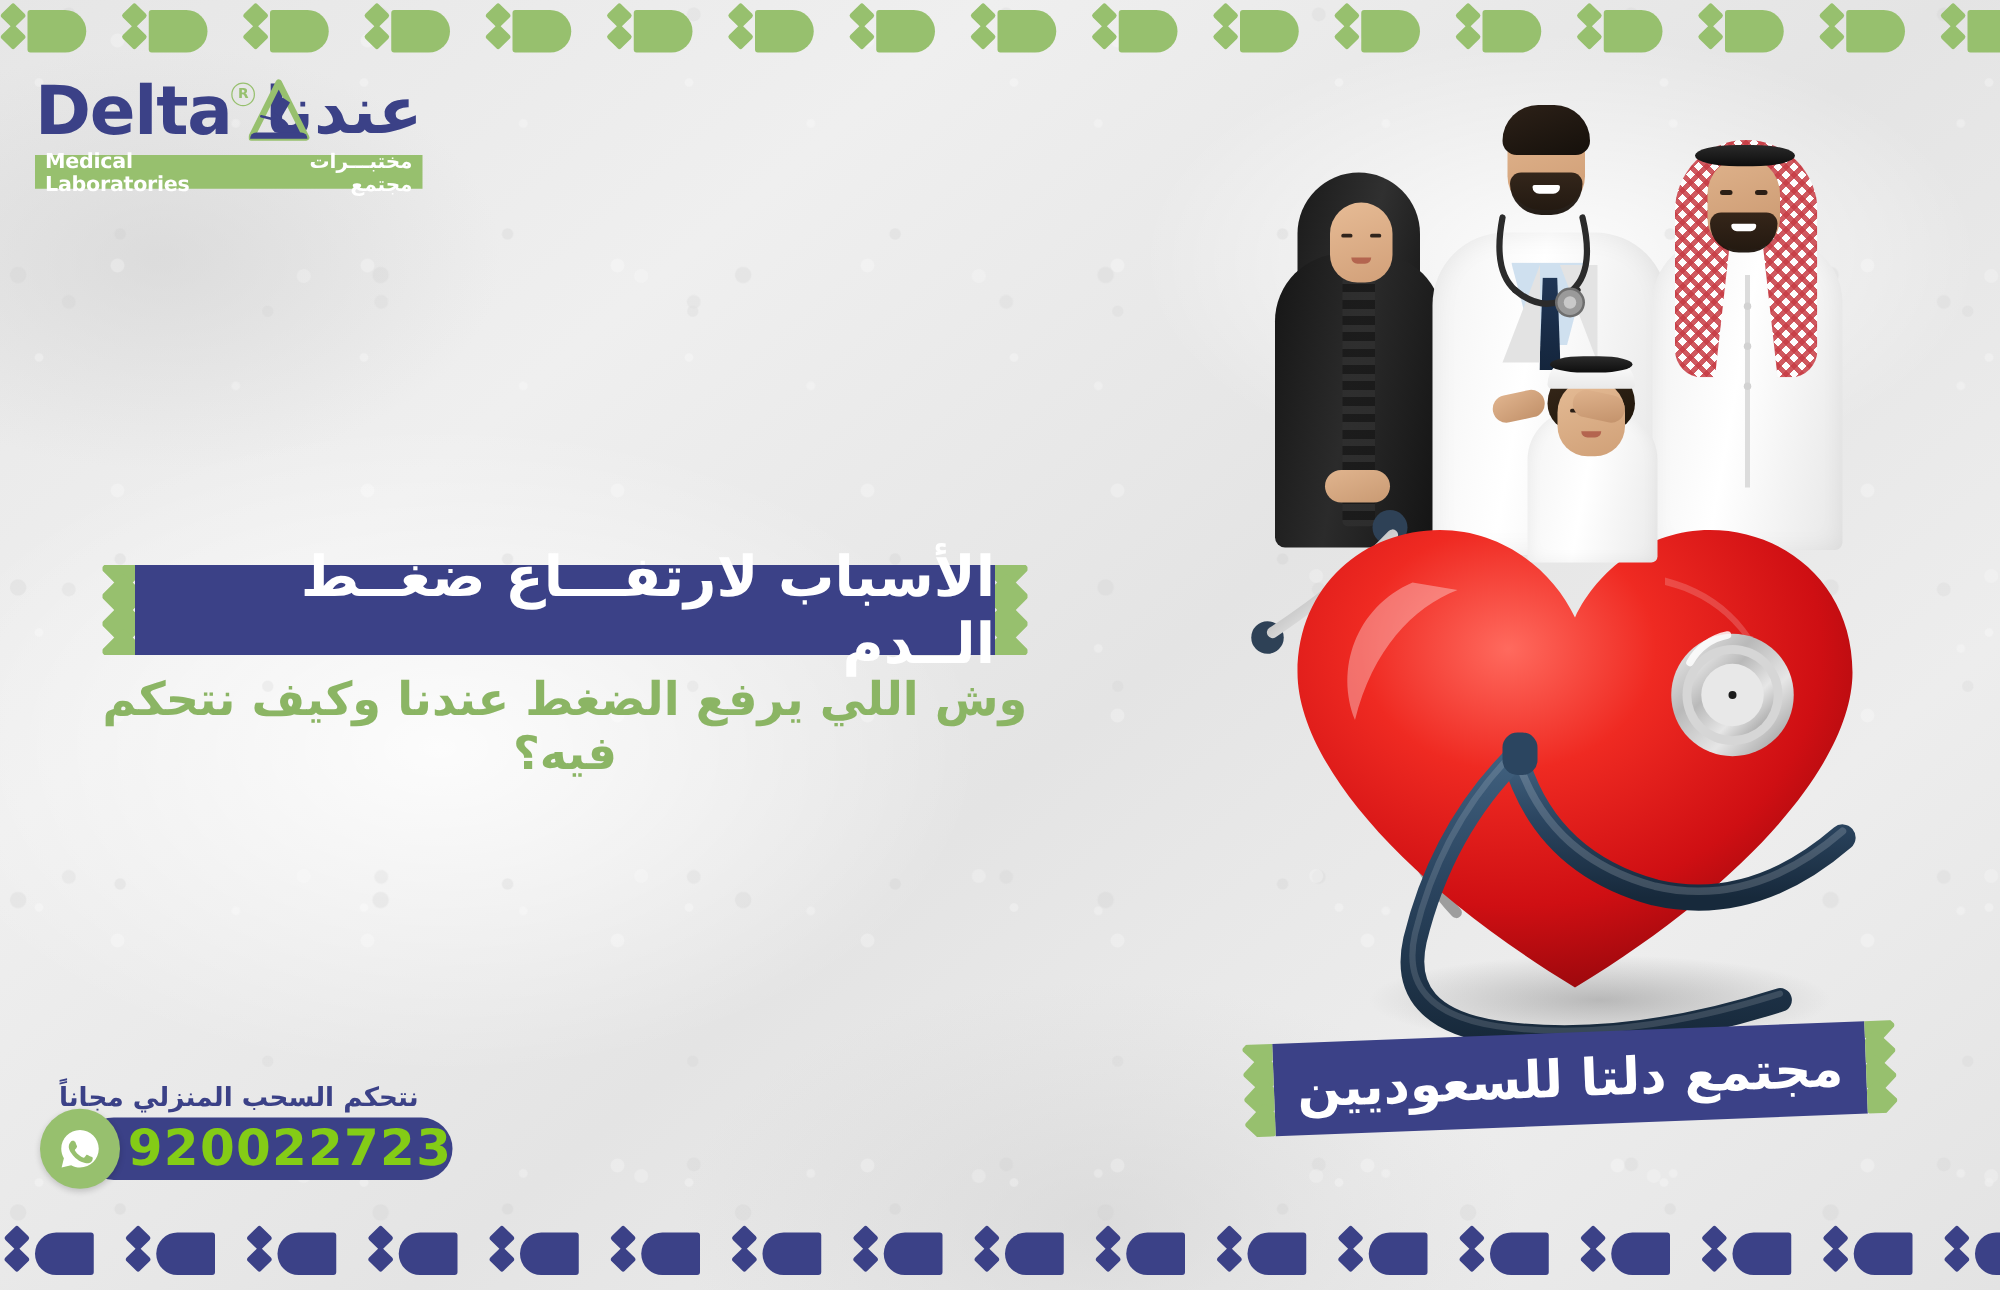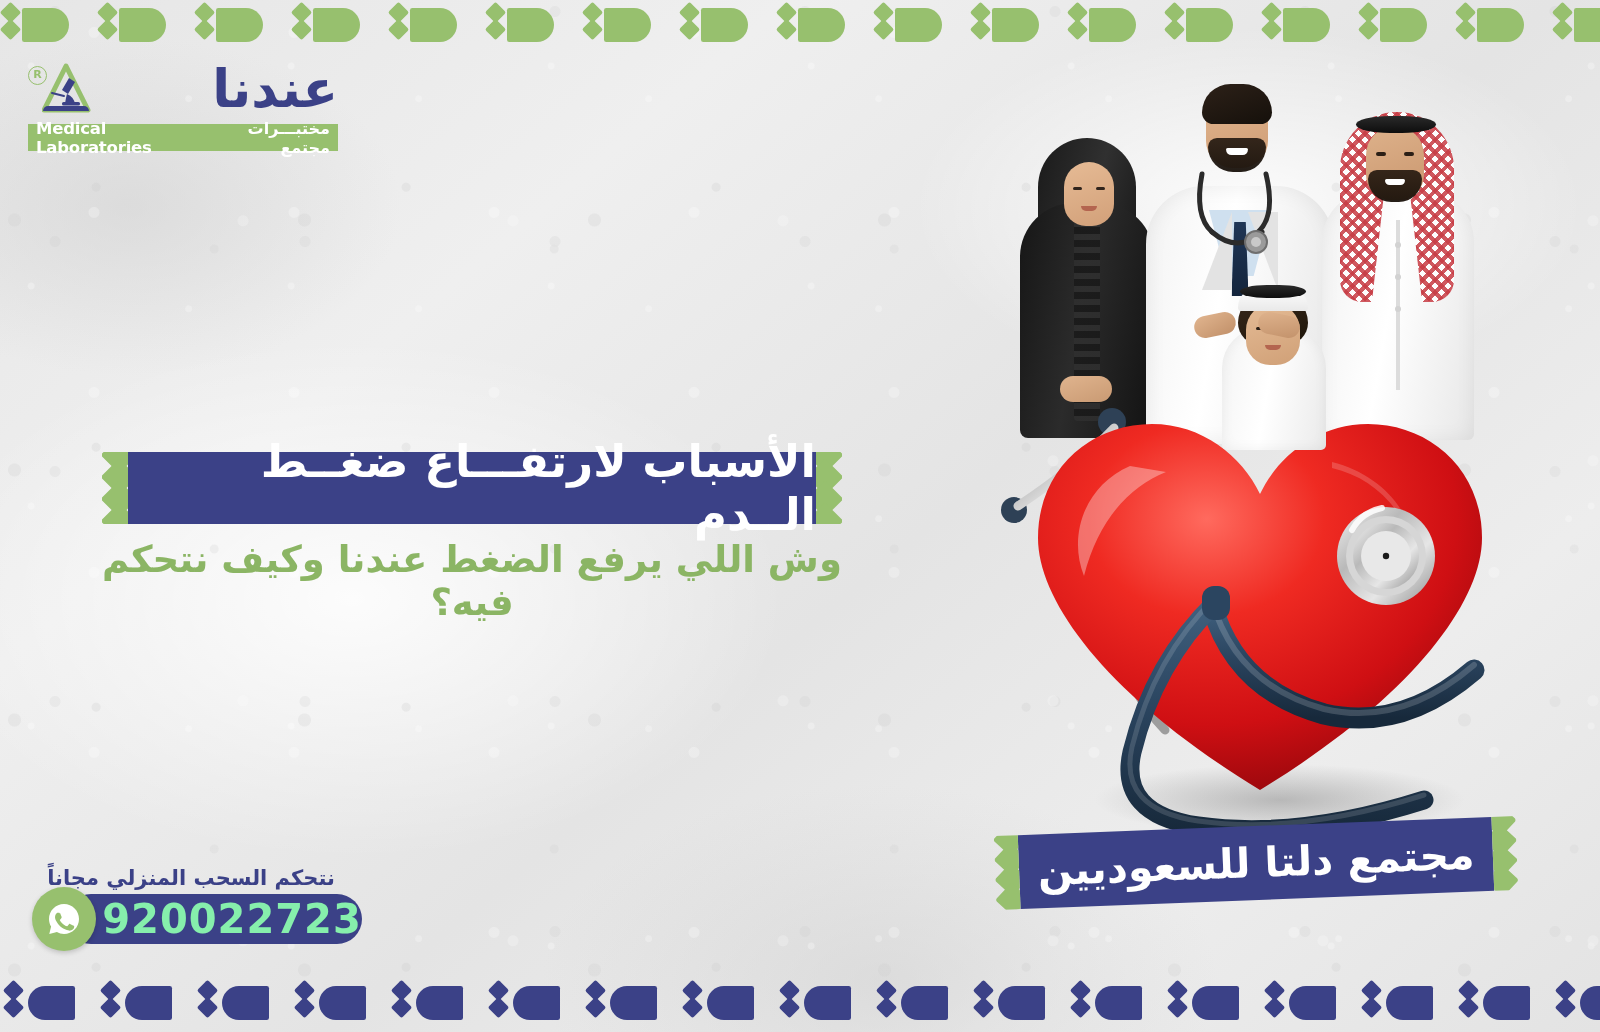--- a/index.html
+++ b/index.html
@@ -62,21 +62,21 @@
     border-radius:50%;font-size:11px;line-height:15px;text-align:center;font-weight:bold;
   }
   .logo-bar{
     margin-top:4px;height:27px;display:flex;align-items:center;justify-content:flex-end;
     padding:0 8px;box-sizing:border-box;
   }
   .logo-bar .lat{font-size:16.5px;font-weight:bold;color:#fff;letter-spacing:-.2px;}
   .logo-bar .ar{font-size:16px;font-weight:bold;color:#fff;direction:rtl;}
 
   
-  .headline-wrap{position:absolute;left:102px;top:452px;width:740px;}
+  .headline-wrap{position:absolute;left:82px;top:452px;width:740px;}
   .hl-band{position:relative;display:flex;align-items:stretch;height:72px;}
   .hl-edge{position:relative;width:26px;flex:0 0 26px;overflow:hidden;}
   .hl-edge i{
     position:absolute;left:-4px;width:26px;height:26px;transform:rotate(45deg);border-radius:2px;
   }
   .hl-edge i:nth-child(1){top:-10px;}
   .hl-edge i:nth-child(2){top:12px;}
   .hl-edge i:nth-child(3){top:34px;}
   .hl-edge i:nth-child(4){top:56px;}
   .hl-edge.right i{left:4px;}
@@ -249,21 +249,21 @@
   .contact{position:absolute;left:32px;top:866px;width:330px;}
   .contact-note{
     text-align:center;font-size:21px;font-weight:bold;margin-bottom:4px;
     padding-right:12px;
   }
   .contact-pill{
     position:relative;margin-left:34px;height:50px;border-radius:26px;
     display:flex;align-items:center;justify-content:center;
   }
   .contact-num{
-    color:#86efac;font-size:40px;font-weight:bold;letter-spacing:1px;direction:ltr;
+    color:#84cc16;font-size:40px;font-weight:bold;letter-spacing:1px;direction:ltr;
     padding-left:36px;
   }
   .wa{
     position:absolute;left:-34px;top:-7px;width:64px;height:64px;border-radius:50%;
     display:flex;align-items:center;justify-content:center;
     box-shadow:0 2px 5px rgba(0,0,0,.18);
   }
 </style>
 </head>
 <body>
@@ -354,20 +354,21 @@
       </div>
       <div class="tile" style="left: 1552px;">
         <div class="dia a" style="background: rgb(151, 192, 110);"></div>
         <div class="dia b" style="background: rgb(151, 192, 110);"></div>
         <div class="dshape" style="background: rgb(151, 192, 110);"></div>
       </div>
     </div>
 
   <div class="logo">
     <div class="logo-row">
+      <div class="logo-lat" style="color:#3b4187">Delta</div>
       <div class="logo-mark">
         <div class="reg" style="color:#97c06e;border-color:#97c06e">R</div>
         <svg width="62" height="58" viewBox="0 0 62 58" style="position:absolute;left:14px;top:0;">
           <path d="M24 6 L46 50 L2 50 Z" fill="none" stroke="#97c06e" stroke-width="5" stroke-linejoin="round"></path>
           <path d="M27 18 L20 30 L26 34 L33 22 Z" fill="#3b4187"></path>
           <path d="M25 34 q7 3 8 10 l-10 0 q1 -7 2 -10 z" fill="#3b4187"></path>
           <rect x="20" y="42" width="18" height="3.5" rx="1.6" fill="#3b4187"></rect>
           <path d="M6 46 h36 a5 5 0 0 1 5 5 H1 a5 5 0 0 1 5 -5 z" fill="#3b4187"></path>
           <path d="M10 33 l12 3" stroke="#3b4187" stroke-width="2" stroke-linecap="round"></path>
         </svg>

